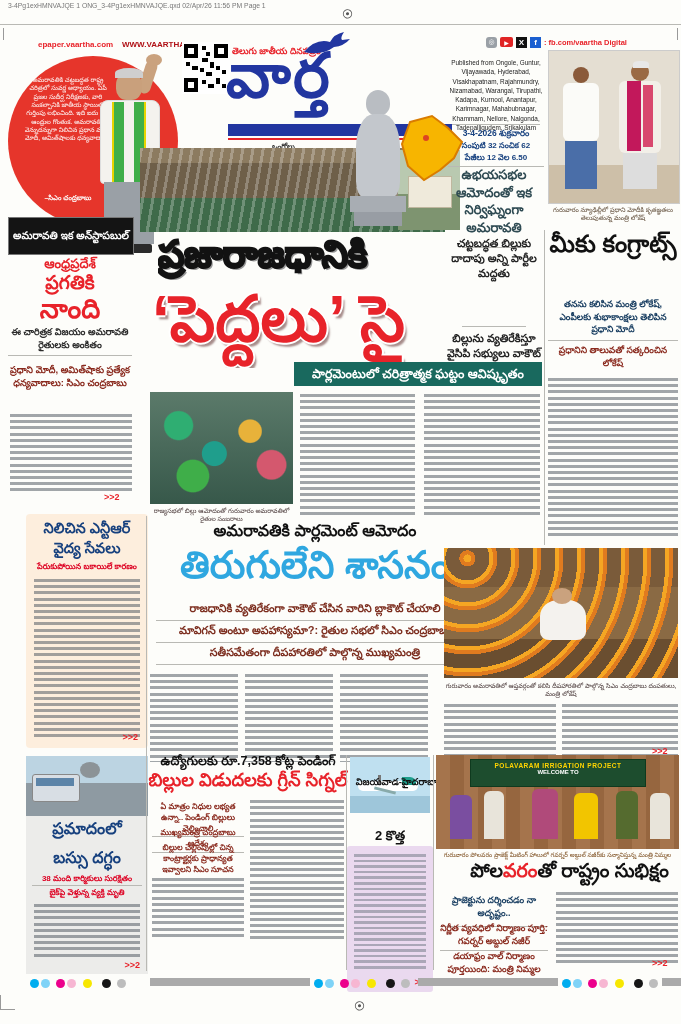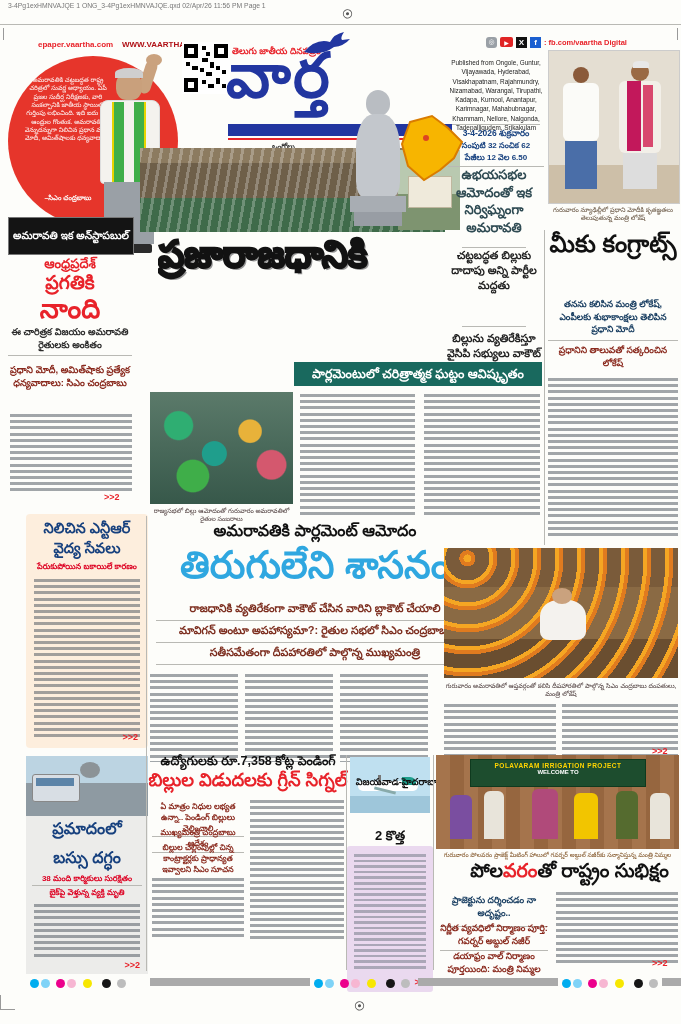--- a/index.html
+++ b/index.html
@@ -128,24 +128,27 @@
     <div class="abs" style="left:70px;top:30px;width:42px;height:72px;background:#f2efe8;border-radius:6px;"></div>
     <div class="abs" style="left:78px;top:30px;width:14px;height:70px;background:#c2185b;"></div>
     <div class="abs" style="left:94px;top:34px;width:10px;height:62px;background:#d8486e;"></div>
     <div class="abs" style="left:74px;top:102px;width:34px;height:36px;background:#ddd;"></div>
   </div>
   <div class="abs c cap" style="left:546px;top:206px;width:134px;color:#5a4632;">గురువారం న్యూఢిల్లీలో ప్రధాని మోదీకి కృతజ్ఞతలు తెలుపుతున్న మంత్రి లోకేష్</div>
 
   <div class="abs ov" style="left:158px;top:234px;width:285px;height:46px;font-size:37px;font-weight:bold;">
     <span class="stroke-black">ప్రజారాజధానికి</span>
   </div>
+  <div class="abs ov" style="left:152px;top:282px;width:292px;height:86px;font-size:64px;font-weight:bold;">
+    <span class="stroke-red">‘పెద్దలు’ సై</span>
+  </div>
 
   <div class="abs c ov" style="left:446px;top:166px;width:96px;height:78px;font-size:13px;font-weight:bold;color:#2e4a52;line-height:1.35;">ఉభయసభల ఆమోదంతో ఇక నిర్విఘ్నంగా అమరావతి</div>
   <div class="abs rule" style="left:462px;top:247px;width:64px;height:1px;"></div>
-  <div class="abs c ov" style="left:446px;top:248px;width:96px;height:72px;font-size:11px;font-weight:bold;color:#222;line-height:1.35;">చట్టబద్ధత బిల్లుకు దాదాపు అన్ని పార్టీల మద్దతు</div>
+  <div class="abs c ov" style="left:446px;top:236px;width:96px;height:72px;font-size:11px;font-weight:bold;color:#222;line-height:1.35;">చట్టబద్ధత బిల్లుకు దాదాపు అన్ని పార్టీల మద్దతు</div>
   <div class="abs rule" style="left:462px;top:326px;width:64px;height:1px;"></div>
   <div class="abs c ov" style="left:446px;top:331px;width:96px;height:60px;font-size:11px;font-weight:bold;color:#222;line-height:1.35;">బిల్లును వ్యతిరేకిస్తూ వైసిపి సభ్యులు వాకౌట్</div>
 
   <div class="abs c ov" style="left:294px;top:362px;width:248px;height:24px;background:#19695e;color:#fff;font-size:12.5px;font-weight:bold;line-height:24px;">పార్లమెంటులో చరిత్రాత్మక ఘట్టం ఆవిష్కృతం</div>
 
   <div class="abs" style="left:150px;top:392px;width:143px;height:112px;background:
       radial-gradient(circle at 20% 30%,#2fae72 0 10%,transparent 11%),
       radial-gradient(circle at 45% 55%,#1f9e8c 0 12%,transparent 13%),
       radial-gradient(circle at 70% 35%,#e8b23a 0 9%,transparent 10%),
       radial-gradient(circle at 85% 65%,#d4586e 0 10%,transparent 11%),

